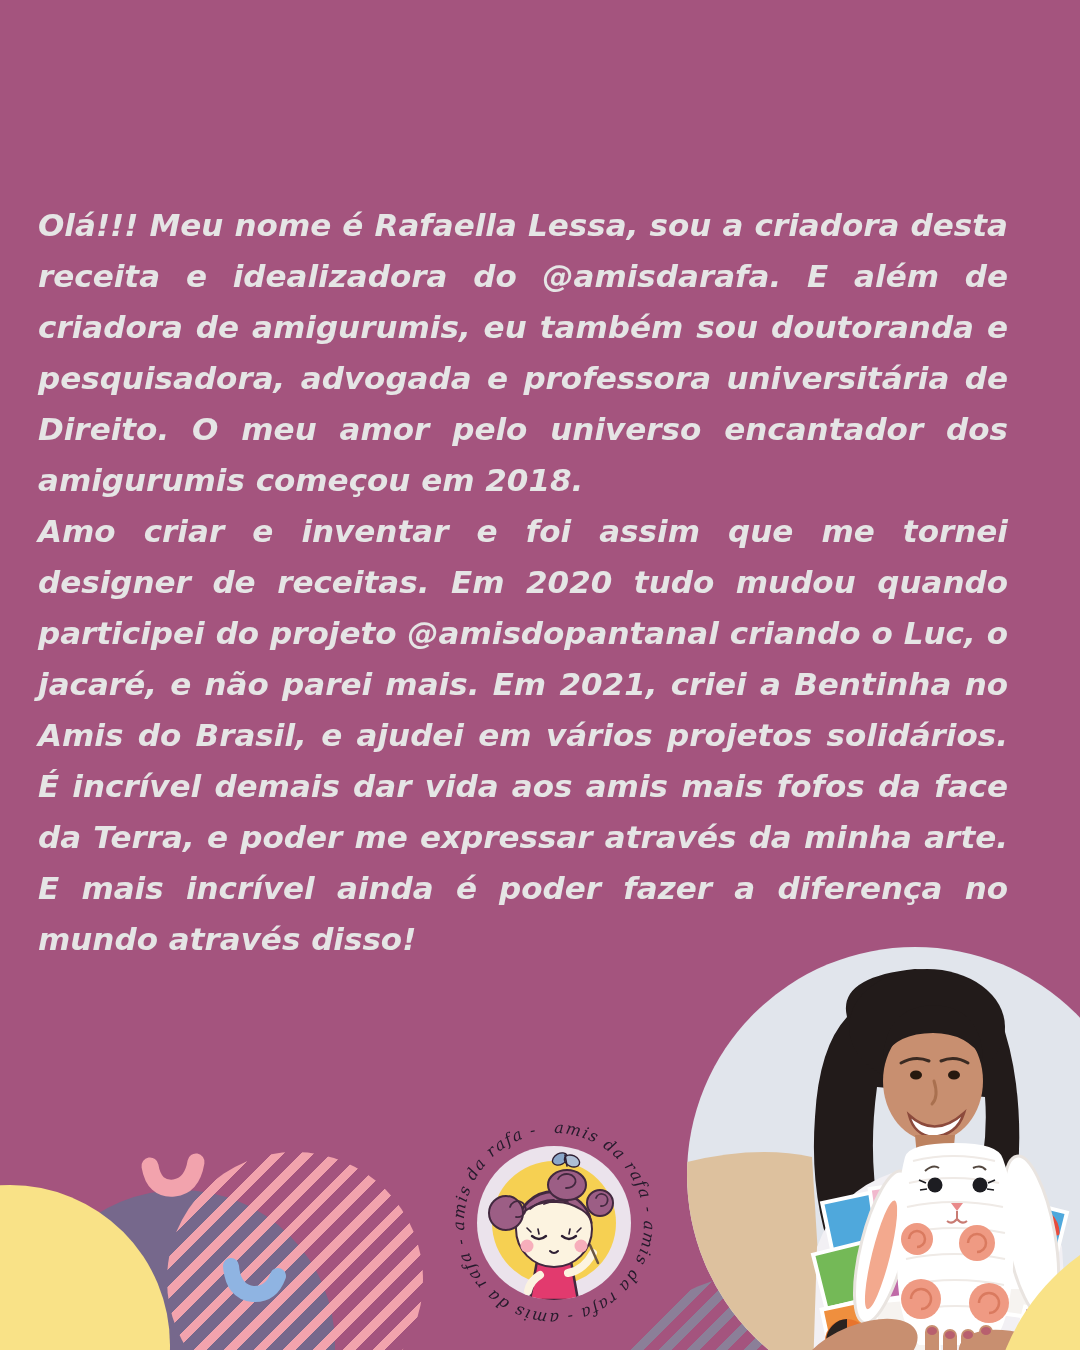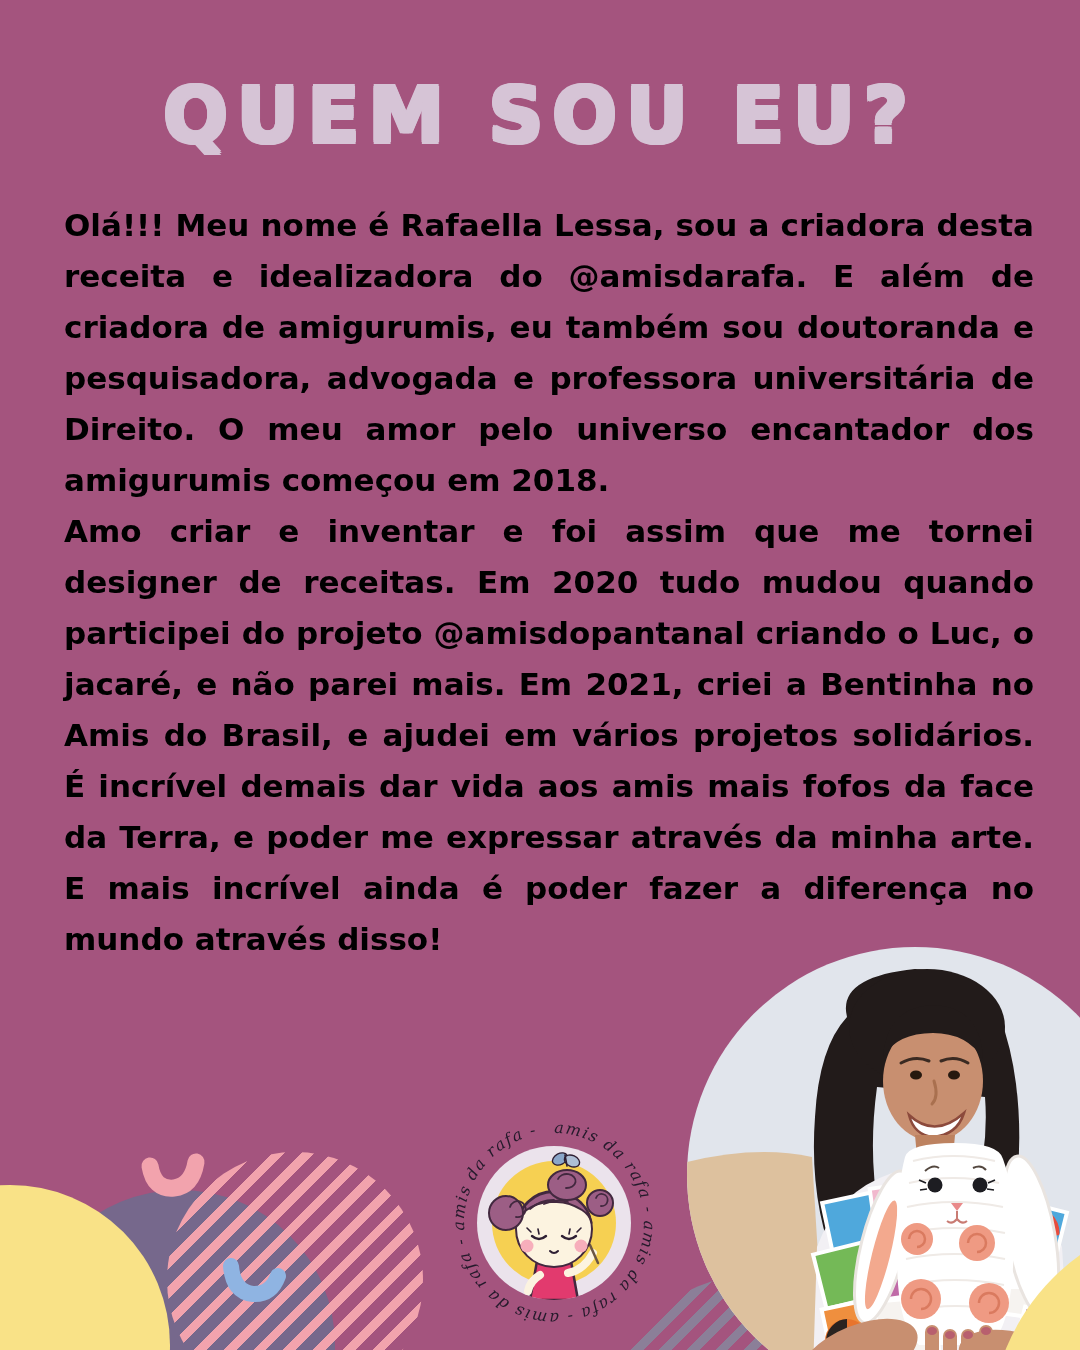--- a/index.html
+++ b/index.html
@@ -15,23 +15,24 @@
     font-size:76px;line-height:1.1;font-weight:bold;
     letter-spacing:9px;
     color:#d6c4d6;
     text-shadow:
       2px 0 0 #d6c4d6,-2px 0 0 #d6c4d6,0 2px 0 #d6c4d6,0 -2px 0 #d6c4d6,
       1.6px 1.6px 0 #d6c4d6,-1.6px 1.6px 0 #d6c4d6,
       1.6px -1.6px 0 #d6c4d6,-1.6px -1.6px 0 #d6c4d6;
   }
   
   .bio{
-    position:absolute;left:64px;top:200px;width:970px;
-    color:#000000;font-size:31px;font-weight:bold;line-height:51px;
+    position:absolute;left:38px;top:200px;width:970px;
+    color:#e5e5e5;font-size:31px;font-weight:bold;line-height:51px;
     text-align:justify;
+    font-style:italic;
   }
   .bio p{margin:0;}
   
   .deco{position:absolute;border-radius:50%;}
   .c-gray      {left:25px;  top:1190px;width:310px;height:310px;background:#76688c;}
   .c-str-pink  {left:167px; top:1152px;width:256px;height:256px;
                 background:repeating-linear-gradient(135deg,rgba(0,0,0,0) 0 12px,#f2a3ad 12px 21px);}
   .c-yellow-bl {left:-150px;top:1185px;width:320px;height:320px;background:#f9e287;}
   .c-str-gray  {left:605px; top:1275px;width:300px;height:300px;
                 background:repeating-linear-gradient(135deg,rgba(0,0,0,0) 0 11px,#8b7f98 11px 20px);}
@@ -41,21 +42,20 @@
   .sq-blue{left:220px;top:1252px;}
   
   .logo{position:absolute;left:448px;top:1116px;}
   .photo{position:absolute;left:687px;top:947px;}
 </style>
 </head>
 <body>
 
 <div class="canvas">
 
-  <h1 class="title">QUEM SOU EU?</h1>
 
   <div class="bio">
     <p>Olá!!! Meu nome é Rafaella Lessa, sou a criadora desta receita e idealizadora do @amisdarafa. E além de criadora de amigurumis, eu também sou doutoranda e pesquisadora, advogada e professora universitária de Direito. O meu amor pelo universo encantador dos amigurumis começou em 2018.</p>
     <p>Amo criar e inventar e foi assim que me tornei designer de receitas. Em 2020 tudo mudou quando participei do projeto @amisdopantanal criando o Luc, o jacaré, e não parei mais. Em 2021, criei a Bentinha no Amis do Brasil, e ajudei em vários projetos solidários. É incrível demais dar vida aos amis mais fofos da face da Terra, e poder me expressar através da minha arte. E mais incrível ainda é poder fazer a diferença no mundo através disso!</p>
   </div>
 
   <div class="deco c-gray"></div>
   <div class="deco c-str-pink"></div>
   <div class="deco c-yellow-bl"></div>
 

